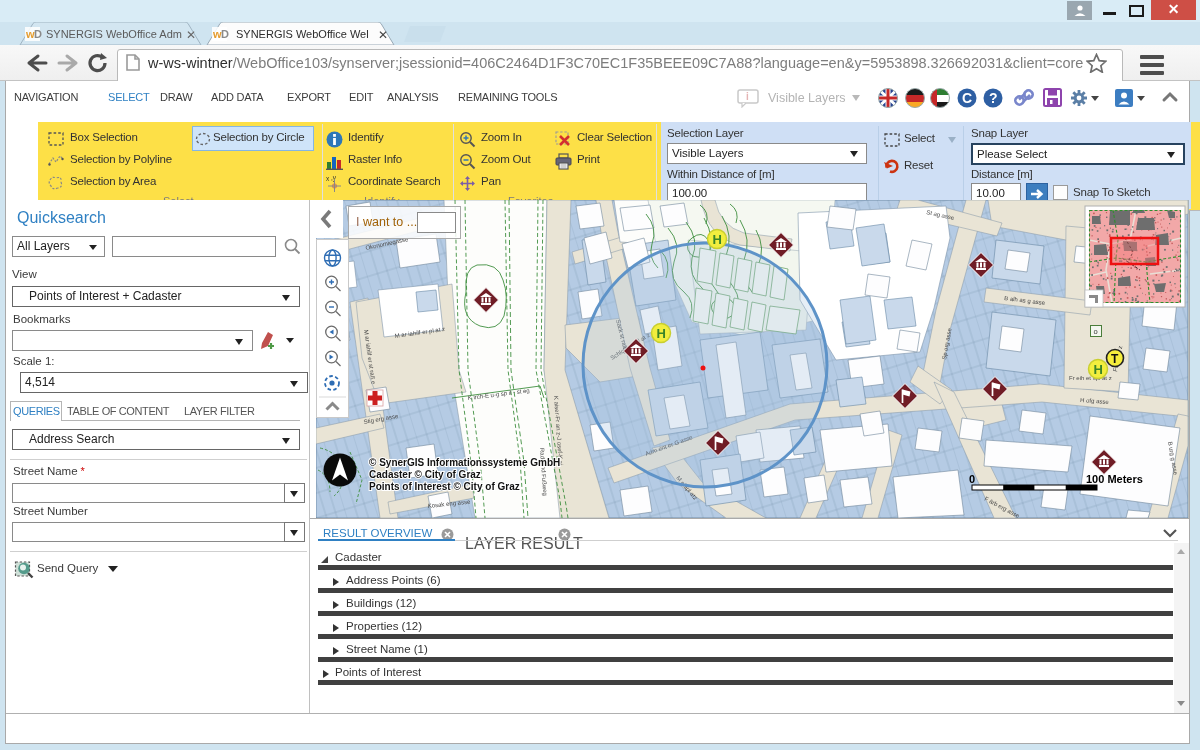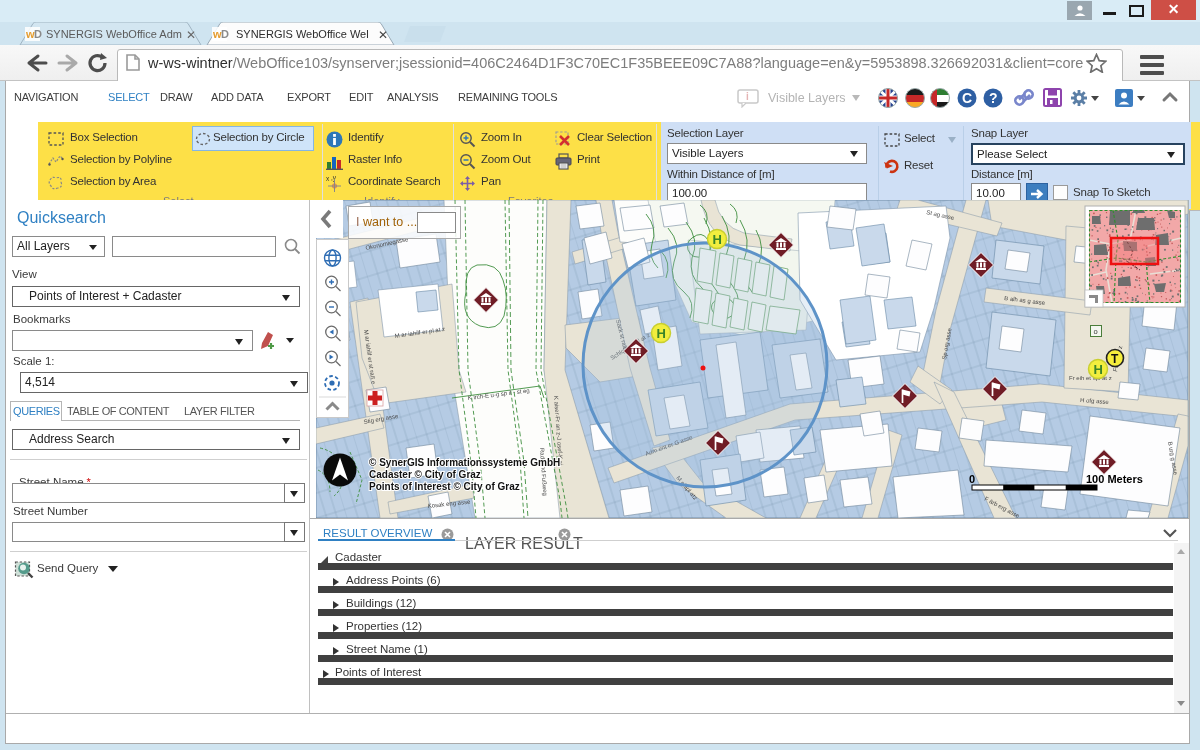--- a/index.html
+++ b/index.html
@@ -31,21 +31,21 @@
 .vsep { position:absolute; top:2px; height:84px; width:1px; background:#e0e0e0; }
 #bluepanel { position:absolute; left:623px; top:0; width:530px; height:87px; background:#cfdff5; }
 .field { position:absolute; background:#fff; border:1px solid #8a8a8a; font-size:11.5px; color:#222; padding-left:4px; }
 .darr { position:absolute; width:0; height:0; border-left:4.5px solid transparent; border-right:4.5px solid transparent; border-top:6px solid #222; }
 
 #sidebar { left:4px; top:119px; width:300px; height:513px; background:#fff; border-right:1px solid #c0c0c0; }
 .sb-label { position:absolute; font-size:11.5px; color:#3a3a3a; }
 .sb-field { position:absolute; background:#fff; border:1px solid #8a8a8a; font-size:12px; color:#222; padding-left:4px; }
 
 #bottompanel { left:304px; top:437px; width:879px; height:195px; background:#fff; border-top:1px solid #a9a9a9; }
-.treerow { position:absolute; left:0; width:855px; border-bottom:7px solid #404040; height:22px; font-size:11.5px; color:#333; }
+.treerow { position:absolute; left:0; width:855px; border-bottom:5px solid #404040; height:22px; font-size:11.5px; color:#333; }
 #footer { left:0; top:632px; width:1183px; height:30px; background:#fff; border-top:1px solid #b0b0b0; }
 </style>
 </head>
 <body>
 <div class="abs" id="titlebar"></div>
 <div class="abs" id="personbtn">
     <svg width="14" height="14" viewBox="0 0 14 14">
       <circle cx="7" cy="4" r="2.6" fill="#fff"></circle>
       <path d="M1.5 12 Q7 6.5 12.5 12 Z" fill="#fff"></path>
     </svg>
@@ -323,21 +323,21 @@
     <div class="darr" style="left:276px; top:138px; border-left-width:4px; border-right-width:4px; border-top-width:5px;"></div>
     <span class="sb-label" style="left:3px; top:155px;">Scale 1:</span>
     <div class="sb-field" style="left:10px; top:172px; width:288px; height:21px; line-height:19px; border-color:#666;">4,514<div class="darr" style="right:9px; top:8px;"></div></div>
     <div class="abs" style="left:0px; top:201px; width:52px; height:20px; border:1px solid #b5b5b5; border-bottom:none; background:#fff; z-index:2;"></div>
     <span class="abs" style="left:3px; top:205px; font-size:11px; letter-spacing:-0.4px; color:#2f80c3; z-index:3;">QUERIES</span>
     <span class="abs" style="left:57px; top:205px; font-size:11px; letter-spacing:-0.4px; color:#555;">TABLE OF CONTENT</span>
     <span class="abs" style="left:174px; top:205px; font-size:11px; letter-spacing:-0.4px; color:#555;">LAYER FILTER</span>
     <div class="abs" style="left:52px; top:220px; width:238px; height:1px; background:#b5b5b5;"></div>
     <div class="sb-field" style="left:2px; top:229px; width:288px; height:21px; line-height:19px; border-color:#666;"><span style="margin-left:12px;">Address Search</span><div class="darr" style="right:9px; top:8px;"></div></div>
     <div class="abs" style="left:0px; top:259px; width:297px; height:1px; background:#cfcfcf;"></div>
-    <span class="sb-label" style="left:9px; top:265px;margin-top:11px;">Street Name<span style="color:#c00; font-size:11px;"> *</span></span>
+    <span class="sb-label" style="left:3px; top:265px;">Street Name<span style="color:#c00; font-size:11px;"> *</span></span>
     <div class="sb-field" style="left:2px; top:283px; width:273px; height:20px;"></div>
     <div class="abs" style="left:274px; top:283px; width:21px; height:20px; background:#fff; border:1px solid #777;">
         <div class="darr" style="left:5px; top:7px;"></div>
       </div>
     <span class="sb-label" style="left:3px; top:305px;">Street Number</span>
     <div class="sb-field" style="left:2px; top:322px; width:273px; height:20px;"></div>
     <div class="abs" style="left:274px; top:322px; width:21px; height:20px; background:#fff; border:1px solid #777;">
         <div class="darr" style="left:5px; top:7px;"></div>
       </div>
     <div class="abs" style="left:0px; top:351px; width:297px; height:1px; background:#cfcfcf;"></div>

